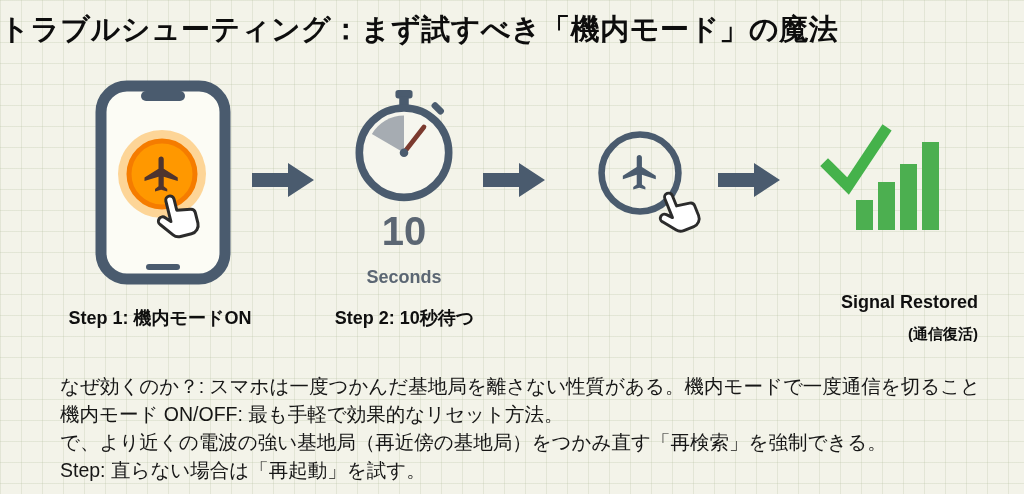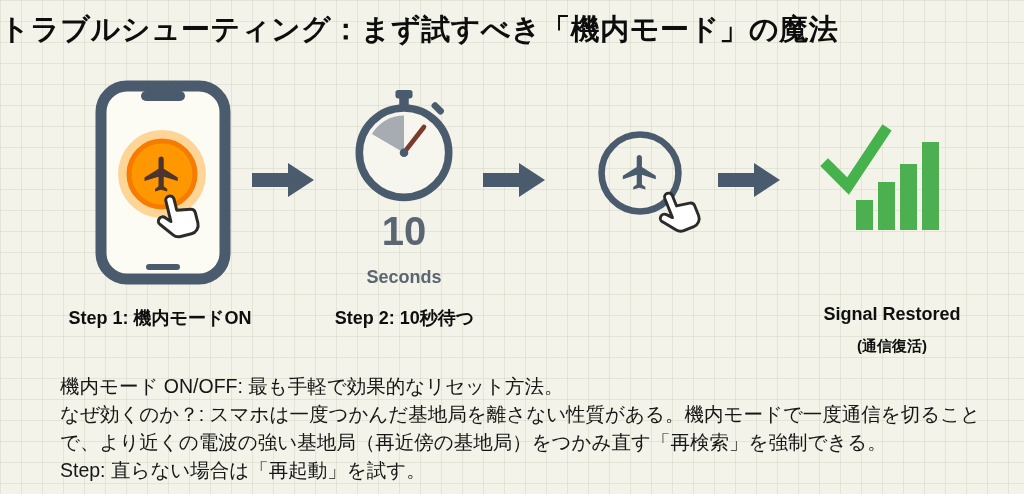--- a/index.html
+++ b/index.html
@@ -52,21 +52,21 @@
   .signal-wrap{left:820px;top:124px;width:126px;height:112px;}
   
   .step-label{
     position:absolute;
     font-size:18px;font-weight:700;color:#0f0f0f;
     text-align:center;white-space:nowrap;
   }
   .label-1{left:55px;top:306px;width:210px;}
   .label-2{left:322px;top:306px;width:165px;}
   .label-3{left:538px;top:306px;width:195px;}
-  .label-4{left:806px;top:304px;width:172px;}
+  .label-4{left:806px;top:292px;width:172px;text-align:right;}
   .label-sub{font-size:15px;font-weight:700;margin-top:12px;}
   
   .notes{
     position:absolute;left:60px;top:372px;width:935px;
     font-size:19.5px;color:#161616;font-weight:500;
   }
   .notes .note-line{line-height:28px;}
 </style>
 </head>
 <body>
@@ -142,19 +142,19 @@
   </div>
 
   <div class="step-label label-1">Step 1: 機内モードON</div>
   <div class="step-label label-2">Step 2: 10秒待つ</div>
   <div class="step-label label-4">
     <div>Signal Restored</div>
     <div class="label-sub">(通信復活)</div>
   </div>
 
   <div class="notes">
+    <div class="note-line">なぜ効くのか？: スマホは一度つかんだ基地局を離さない性質がある。機内モードで一度通信を切ること</div>
     <div class="note-line">機内モード ON/OFF: 最も手軽で効果的なリセット方法。</div>
-    <div class="note-line">なぜ効くのか？: スマホは一度つかんだ基地局を離さない性質がある。機内モードで一度通信を切ること</div>
     <div class="note-line">で、より近くの電波の強い基地局（再近傍の基地局）をつかみ直す「再検索」を強制できる。</div>
     <div class="note-line">Step: 直らない場合は「再起動」を試す。</div>
   </div>
 
 </div>
 
 </body></html>

